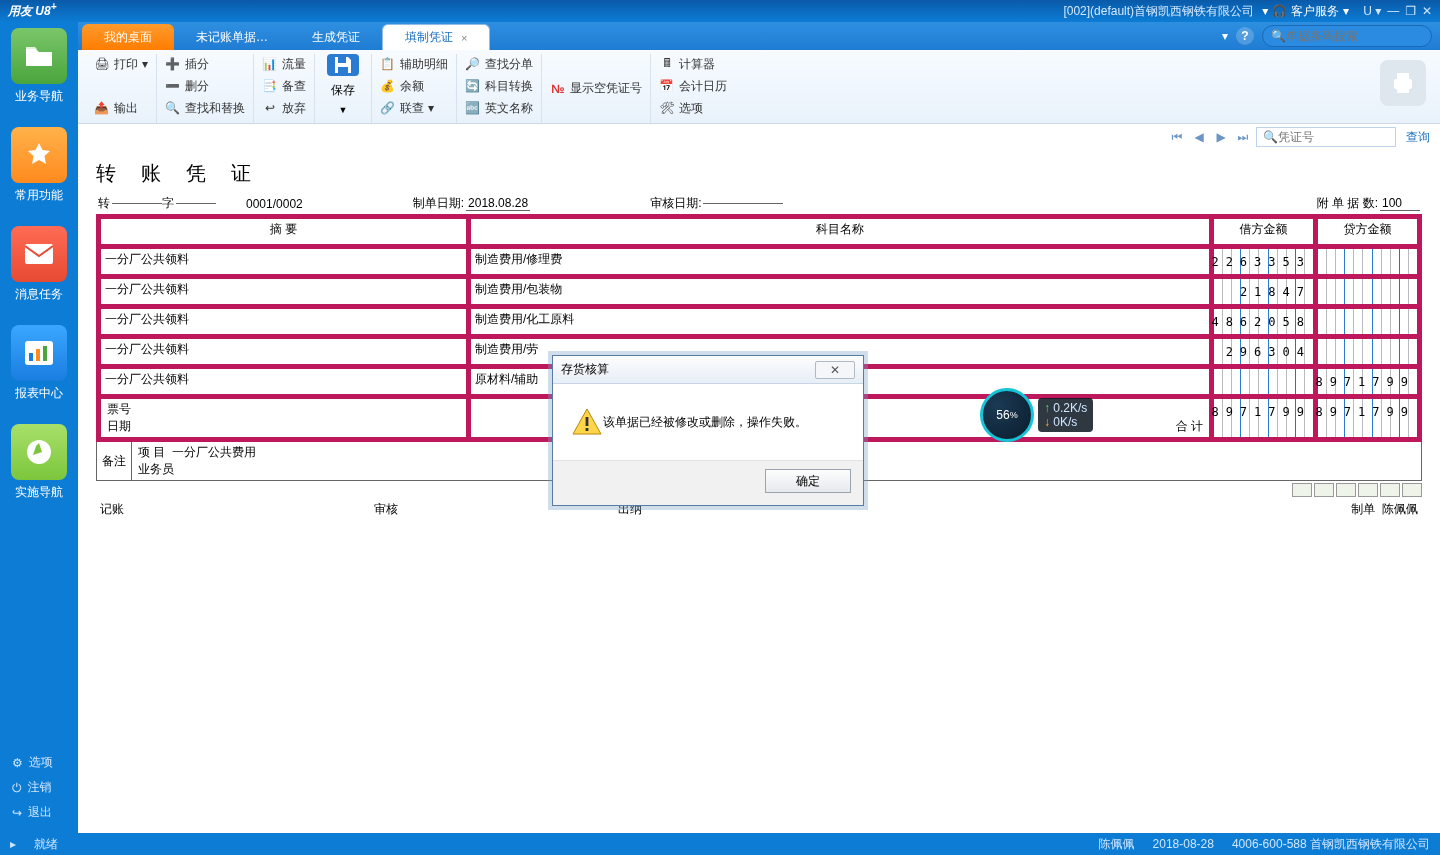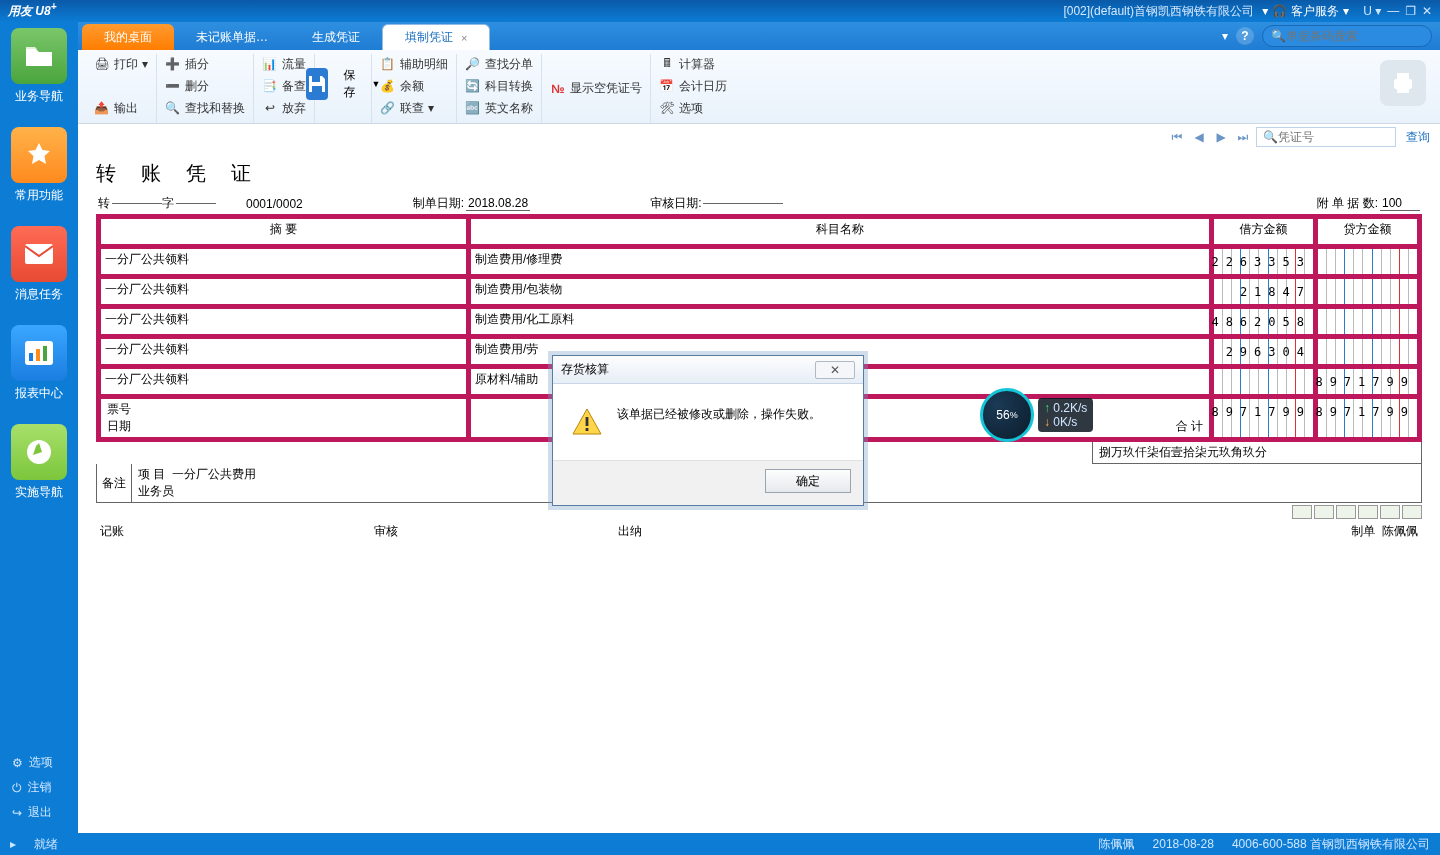--- a/index.html
+++ b/index.html
@@ -26,21 +26,21 @@
 .tab .x{margin-left:8px;color:#888;font-size:11px}
 .tabright{position:absolute;right:8px;top:3px;display:flex;align-items:center;gap:8px}
 .tabright .help{width:18px;height:18px;border-radius:50%;background:#fff3;color:#fff;display:flex;align-items:center;justify-content:center;font-weight:bold}
 .searchpill{background:#2b8be0;border:1px solid #1869b8;border-radius:12px;height:22px;width:170px;display:flex;align-items:center;padding:0 8px;color:#cfe6ff}
 .searchpill input{background:transparent;border:none;outline:none;color:#cfe6ff;width:120px;font-size:12px}
 .ribbon{height:74px;background:linear-gradient(#f7fbff,#e9f2fb);border-bottom:1px solid #cdd8e3;display:flex;padding:4px 8px 0 8px;gap:0}
 .rgrp{display:flex;flex-direction:column;gap:2px;padding:0 8px;border-right:1px solid #d7e2ee}
 .rgrp:last-child{border-right:none}
 .rbtn{display:flex;align-items:center;gap:4px;height:20px;color:#333;cursor:pointer;white-space:nowrap}
 .ricon{width:16px;height:16px;display:inline-flex;align-items:center;justify-content:center}
-.rbig{display:flex;flex-direction:row;align-items:center;justify-content:center;width:48px;height:60px;gap:16px;cursor:pointer}
+.rbig{display:flex;flex-direction:column;align-items:center;justify-content:center;width:48px;height:60px;gap:6px;cursor:pointer}
 .rbigicon{width:32px;height:32px;border-radius:4px;display:flex;align-items:center;justify-content:center}
 .toolbar2{height:26px;display:flex;align-items:center;justify-content:flex-end;padding:0 10px;gap:4px;background:#fff}
 .navbtn{width:18px;height:18px;display:flex;align-items:center;justify-content:center;color:#6a95c5;cursor:pointer}
 .nosearch{border:1px solid #bcd3ea;height:20px;width:140px;display:flex;align-items:center;padding:0 6px}
 .nosearch input{border:none;outline:none;width:100px;font-size:12px;color:#888}
 .qbtn{color:#1a6fc0;cursor:pointer;margin-left:6px}
 .voucher{flex:1;padding:6px 18px 10px 18px;overflow:auto;background:#fff}
 .vtitle{font-size:20px;font-family:SimSun;letter-spacing:10px;font-weight:400;margin:4px 0 8px 0}
 .vheader{display:flex;align-items:center;font-size:12px;color:#000;padding:0 2px 2px 2px}
 .vheader .lbl{margin-right:2px}
@@ -62,21 +62,21 @@
 .underrow .r{flex:1;padding:2px 6px}
 .footer{display:flex;padding:2px 4px;font-size:12px}
 .footer .spacer{flex:1}
 .statusbar{height:22px;background:#0c7cd5;color:#cfe6ff;display:flex;align-items:center;padding:0 10px;gap:18px}
 .statusbar .spacer{flex:1}
 .printerblk{position:absolute;right:14px;top:60px;width:46px;height:46px;background:#dfe7ee;border-radius:8px;display:flex;align-items:center;justify-content:center;color:#fff}
 
 .dialog{position:absolute;left:552px;top:355px;width:312px;background:#fff;border:1px solid #5a7ba3;box-shadow:0 0 0 4px rgba(120,160,200,.35)}
 .dialog .dtitle{height:28px;background:linear-gradient(#fdfdfe,#e7eef6);display:flex;align-items:center;padding:0 8px;border-bottom:1px solid #c7d5e5}
 .dialog .dtitle .dx{margin-left:auto;width:40px;height:18px;border:1px solid #b1b9c3;border-radius:2px;display:flex;align-items:center;justify-content:center;color:#555;cursor:pointer;background:#f4f6f9}
-.dialog .dbody{padding:22px 18px;display:flex;align-items:flex-start;gap:14px}
+.dialog .dbody{padding:22px 18px;display:flex;align-items:center;}
 .dialog .warn{width:32px;height:32px}
 .dialog .dfoot{padding:8px 12px 12px 12px;display:flex;justify-content:flex-end;background:#f1f1f1;border-top:1px solid #e0e0e0}
 .dialog .okbtn{width:86px;height:24px;border:1px solid #9aa4af;background:linear-gradient(#fdfdfd,#e6e9ec);cursor:pointer}
 
 .netwidget{position:absolute;left:980px;top:388px;display:flex;align-items:center;gap:4px}
 .netcircle{width:54px;height:54px;border-radius:50%;background:radial-gradient(circle at 30% 30%,#1b3a55,#0b1c2b);border:3px solid #16c4d8;display:flex;align-items:center;justify-content:center;color:#fff;font-size:14px}
 .netbox{background:rgba(10,20,30,.85);border-radius:4px;padding:3px 6px;color:#cfe6ff;font-size:10px;line-height:14px}
 .green{color:#30e070}.orange2{color:#ffb040}
 .pager-icons{display:flex;gap:2px;justify-content:flex-end;padding:2px 0}
 .pager-icons span{width:20px;height:14px;border:1px solid #999;display:inline-block;background:#eef4ea}
@@ -550,24 +550,20 @@
                   <span></span>
                   <span></span>
                   <span></span>
                 </div>
                 <div class="amtval">8971799</div>
               </td>
           </tr>
         </tbody>
       </table>
 
-      <div style="display:flex">
-        <div style="flex:1"></div>
-        <div style="width:330px;border:1px solid #666;border-top:none;padding:2px 6px">捌万玖仟柒佰壹拾柒元玖角玖分</div>
-      </div>
 
       <div class="underrow">
         <div class="l">备注</div>
         <div class="r">
           <div><span>项 目</span>&nbsp;&nbsp;<span>一分厂公共费用</span></div>
           <div>业务员</div>
         </div>
       </div>
 
       <div class="pager-icons">

